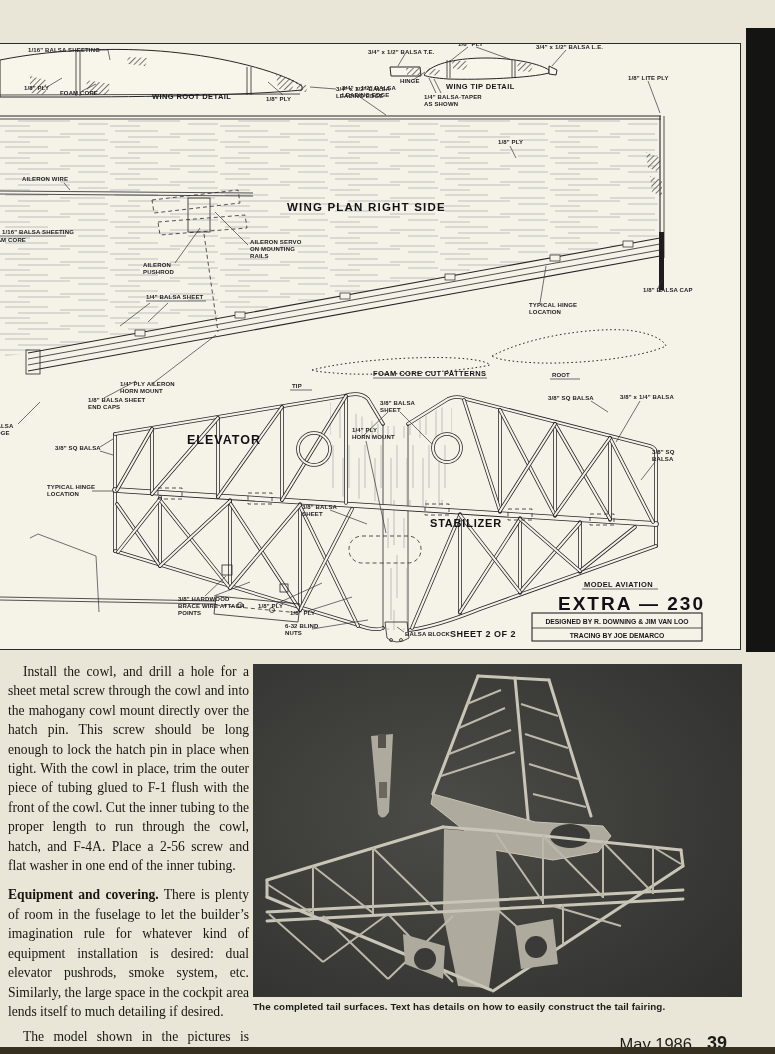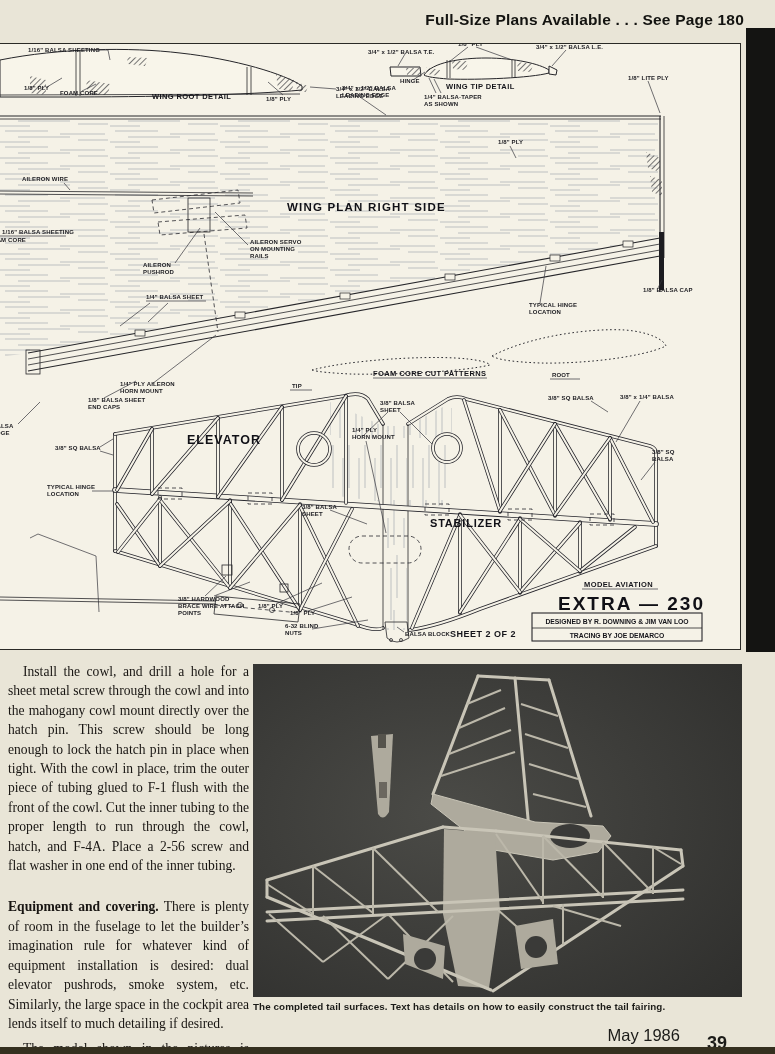--- a/index.html
+++ b/index.html
@@ -6,24 +6,24 @@
   .page{position:relative;width:775px;height:1054px;background:#e9e5d7;overflow:hidden;
         font-family:"Liberation Sans",sans-serif;}
   .header{position:absolute;top:11px;right:31px;font-size:15.5px;font-weight:bold;color:#131310;letter-spacing:.2px;}
   .right-bar{position:absolute;top:28px;right:0;width:29px;height:624px;background:#141412;}
   .plan{position:absolute;top:43px;left:0;width:741px;height:607px;background:#f5f2e7;
         border-top:1.5px solid #2a2a26;border-right:1.5px solid #2a2a26;border-bottom:1.5px solid #2a2a26;box-sizing:border-box;}
   .article{position:absolute;top:656px;left:8px;width:241px;font-family:"Liberation Serif",serif;
            font-size:13.6px;line-height:19.4px;text-align:justify;color:#181512;}
   .article p{margin:0;}
   .article p.ind{text-indent:15px;margin-top:6px;}
-  .article p.gap{margin-top:22px;}
+  .article p.gap{margin-top:10px;}
   .photo{position:absolute;top:664px;left:253px;width:489px;height:333px;background:#3c3c3a;}
   .caption{position:absolute;top:1001px;left:253px;width:489px;font-size:9.8px;font-weight:bold;color:#1b1b18;letter-spacing:.1px;}
-  .footer{position:absolute;top:1016px;right:48px;display:flex;align-items:center;gap:27px;color:#1b1b18;}
+  .footer{position:absolute;top:1016px;right:48px;display:flex;align-items:flex-end;gap:15px;color:#1b1b18;}
   .footer .dt{font-size:16.5px;}
   .footer .pg{font-size:18px;font-weight:bold;margin-top:17px;}
   .bottom-strip{position:absolute;bottom:0;left:0;width:100%;height:7px;background:#35301f;}
 
   
   .ln{stroke:#26262a;stroke-width:.8;fill:none;}
   .ln2{stroke:#26262a;stroke-width:1.1;fill:none;}
   .ldr{stroke:#35353c;stroke-width:.7;fill:none;}
   .dsh{stroke:#2a2a30;stroke-width:.8;fill:none;stroke-dasharray:4 3;}
   .dot{stroke:#2a2a30;stroke-width:1;fill:none;stroke-dasharray:1.6 2.6;}
@@ -43,21 +43,20 @@
   
   .pstick{stroke:#c9c5b7;stroke-width:3;fill:none;stroke-linecap:round;}
   .pthin{stroke:#bcb8aa;stroke-width:2;fill:none;}
   .pfill{fill:#aeaa9d;}
 </style>
 </head>
 <body>
 
 <div class="page">
 
-  <div class="header">Full-Size Plans Available . . . See Page 180</div>
   <div class="right-bar"></div>
 
   <div class="plan">
     <svg width="741" height="604" viewBox="0 44 741 604">
       <defs>
         <pattern id="grain" width="110" height="16" patternUnits="userSpaceOnUse">
           <g stroke="#8d95a1" stroke-width="0.7" opacity="0.8">
             <line x1="5" y1="3" x2="48" y2="3"></line>
               <line x1="60" y1="6" x2="105" y2="6"></line>
             <line x1="18" y1="9" x2="70" y2="9"></line>

